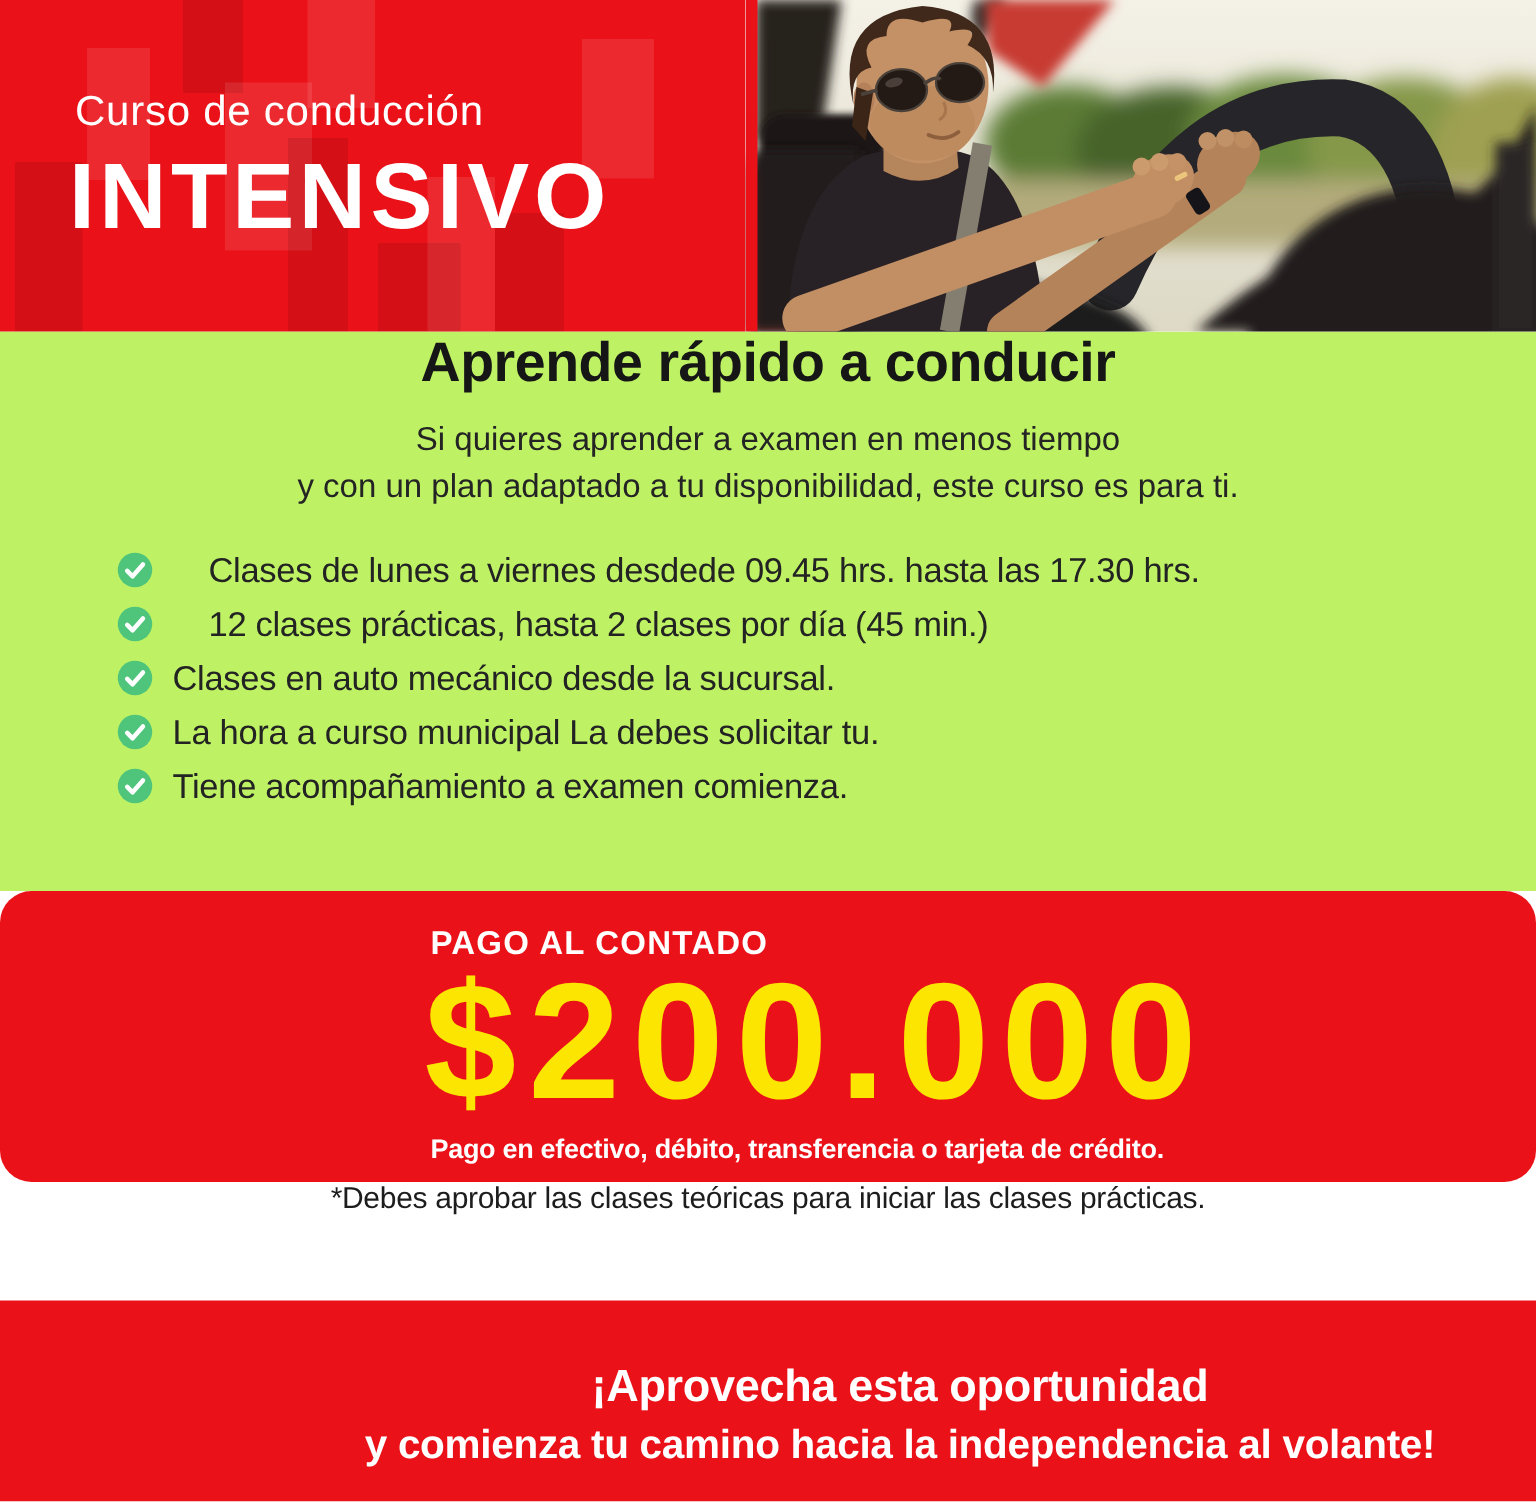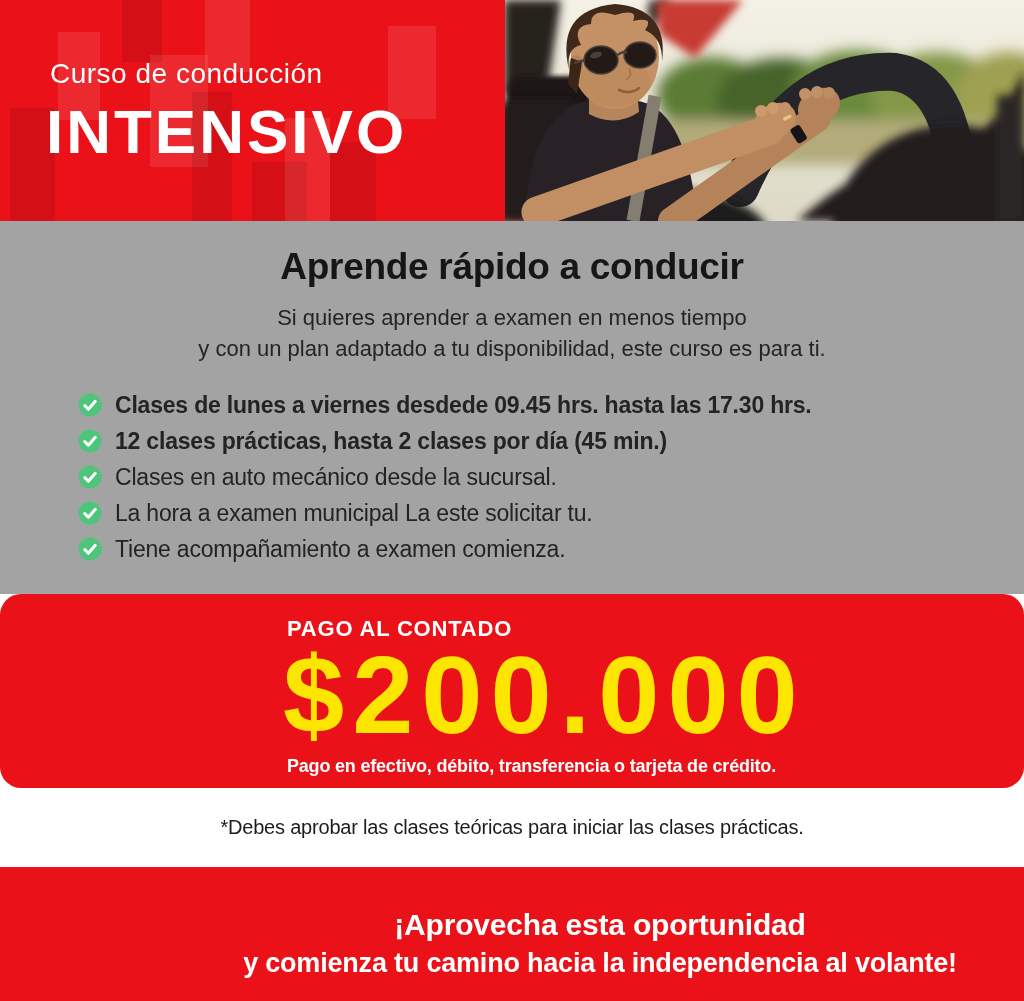--- a/index.html
+++ b/index.html
@@ -22,47 +22,47 @@
     position:absolute;left:50px;top:58px;
     color:#fff;font-size:28px;font-weight:500;letter-spacing:.5px;
   }
   .hero-title{
     position:absolute;left:46px;top:96px;
     color:#fff;font-size:62px;font-weight:800;letter-spacing:3px;
   }
   .hero-photo{width:527px;height:221px;position:relative;background:#efede2;}
   .hero-photo svg{display:block;}
   
-  .intro{height:373px;background:#a3a3a3;padding-top:25px;}
+  .intro{height:373px;background:#bef264;}
   .intro-heading{
     text-align:center;font-size:37px;font-weight:800;color:var(--ink);
     letter-spacing:-.3px;
   }
   .intro-sub{
     text-align:center;font-size:22px;color:var(--body);
     line-height:31px;margin-top:14px;
   }
   .features{list-style:none;margin-top:23px;padding-left:78px;}
   .features li{
     display:flex;align-items:center;height:36px;
     font-size:23px;color:#232323;letter-spacing:-.2px;
   }
   .features li .check{flex:0 0 auto;width:24px;height:24px;margin-right:13px;}
-  .features li span.ftext.strong{font-weight:700;}
+  .features li span.ftext.strong{font-weight:400;margin-left:24px;}
   
   .pricing{height:194px;background:var(--red);padding:22px 0 0 287px;border-radius:21px;}
   .pricing-label{color:#fff;font-size:22px;font-weight:800;letter-spacing:.8px;}
   .price{
     color:var(--yellow);font-size:110px;font-weight:800;line-height:98px;
     letter-spacing:8px;margin-top:4px;margin-left:-4px;
   }
   .methods{color:#fff;font-size:18px;font-weight:700;margin-top:12px;letter-spacing:-.2px;}
   
   .disclaimer{
-    height:79px;background:#fff;display:flex;align-items:center;justify-content:center;
+    height:79px;background:#fff;display:flex;justify-content:center;
     font-size:20px;color:#1d1d1d;letter-spacing:-.2px;
   }
   
   .cta{
     height:134px;background:var(--red);color:#fff;text-align:center;
     padding-top:41px;padding-left:176px;
   }
   .cta-line1{font-size:30px;font-weight:800;letter-spacing:-.2px;}
   .cta-line2{font-size:27px;font-weight:700;margin-top:6px;letter-spacing:-.2px;}
 </style>
@@ -206,21 +206,21 @@
           <circle cx="12" cy="12" r="11.5" fill="#4fc57c"></circle>
           <path d="M6.8 12.6 L10.4 16.2 L17.3 8.3" stroke="#fff" stroke-width="3" fill="none" stroke-linecap="round" stroke-linejoin="round"></path>
         </svg>
       <span class="ftext">Clases en auto mecánico desde la sucursal.</span>
     </li>
     <li>
       <svg class="check" viewBox="0 0 24 24">
           <circle cx="12" cy="12" r="11.5" fill="#4fc57c"></circle>
           <path d="M6.8 12.6 L10.4 16.2 L17.3 8.3" stroke="#fff" stroke-width="3" fill="none" stroke-linecap="round" stroke-linejoin="round"></path>
         </svg>
-      <span class="ftext">La hora a examen municipal La este solicitar tu.</span>
+      <span class="ftext">La hora a curso municipal La debes solicitar tu.</span>
     </li>
     <li>
       <svg class="check" viewBox="0 0 24 24">
           <circle cx="12" cy="12" r="11.5" fill="#4fc57c"></circle>
           <path d="M6.8 12.6 L10.4 16.2 L17.3 8.3" stroke="#fff" stroke-width="3" fill="none" stroke-linecap="round" stroke-linejoin="round"></path>
         </svg>
       <span class="ftext">Tiene acompañamiento a examen comienza.</span>
     </li>
   </ul>
 </div>

